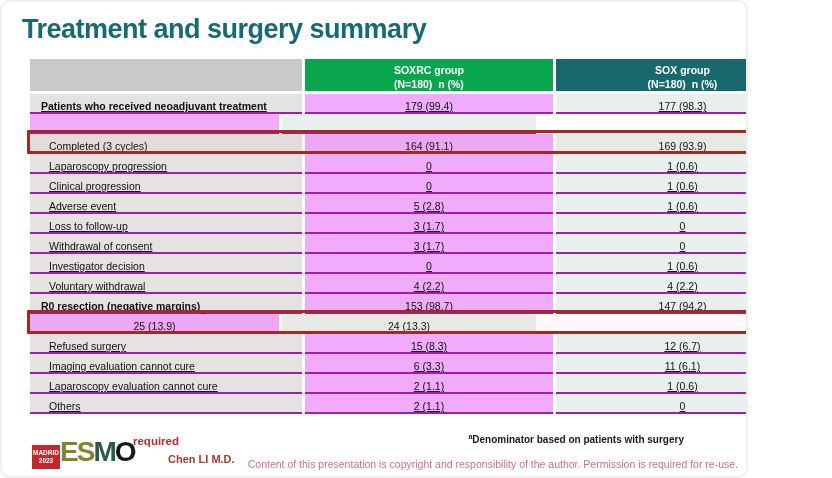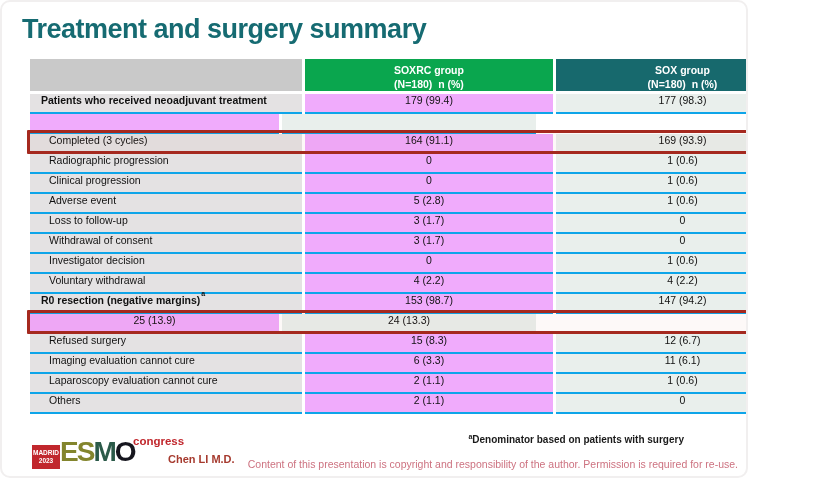--- a/index.html
+++ b/index.html
@@ -15,21 +15,21 @@
   }
   
   .table{position:absolute;left:28px;top:57px;width:779px;}
   .thead{display:flex;height:32px;margin-bottom:3px;}
   .th{box-sizing:border-box;display:flex;flex-direction:column;justify-content:flex-end;align-items:center;}
   .th.empty{width:273px;background:#c9c9c9;margin-right:3px;}
   .th.g{width:249px;background:#0aa64e;margin-right:3px;}
   .th.t{width:254px;background:#17696d;}
   .th .l1,.th .l2{color:#fff;font-weight:bold;font-size:10.5px;line-height:1.35;text-align:center;white-space:pre;}
   .row{display:flex;height:20px;position:relative;}
-  .cell{box-sizing:border-box;border-bottom:2px solid #0ea5e9;display:flex;align-items:flex-start;font-size:10.5px;color:#111;}
+  .cell{box-sizing:border-box;border-bottom:2px solid #a21caf;display:flex;align-items:flex-end;font-size:10.5px;color:#111;text-decoration:underline;}
   .cell.label{width:273px;background:#e4e2e3;padding-left:11px;margin-right:3px;}
   .row.indent .cell.label{padding-left:19px;}
   .row.bold .cell.label{font-weight:bold;}
   .cell.val{justify-content:center;}
   .cell.val.soxrc{width:249px;background:#f0abfc;margin-right:3px;}
   .cell.val.sox{width:254px;background:#e9efec;}
   .cell sup{font-size:7px;line-height:0;margin-left:1px;}
   .hl{
     position:absolute;left:-3px;right:-3px;top:-4px;bottom:0px;
     border:3px solid #a5291f;border-radius:1px;background:rgba(190,50,40,0.03);
@@ -86,21 +86,21 @@
         <div class="row indent">
           <div class="cell label">
             <span>Completed (3 cycles)</span>
           </div>
           <div class="cell val soxrc">164 (91.1)</div>
           <div class="cell val sox">169 (93.9)</div>
           <div class="hl"></div>
         </div>
         <div class="row indent">
           <div class="cell label">
-            <span>Radiographic progression</span>
+            <span>Laparoscopy progression</span>
           </div>
           <div class="cell val soxrc">0</div>
           <div class="cell val sox">1 (0.6)</div>
         </div>
         <div class="row indent">
           <div class="cell label">
             <span>Clinical progression</span>
           </div>
           <div class="cell val soxrc">0</div>
           <div class="cell val sox">1 (0.6)</div>
@@ -183,21 +183,21 @@
         </div>
       </div>
   </div>
 
   <div class="logo">
     <div class="badge">
       <span>MADRID</span>
       <span>2023</span>
     </div>
     <div class="esmo"><span class="le-e">E</span><span class="le-s">S</span><span class="le-m">M</span><span class="le-o">O</span></div>
-    <span class="congress">congress</span>
+    <span class="congress">required</span>
   </div>
 
   <div class="presenter">Chen LI M.D.</div>
 
   <div class="footnote"><sup>a</sup><span>Denominator based on patients with surgery</span></div>
 
   <div class="copyright">Content of this presentation is copyright and responsibility of the author. Permission is required for re-use.</div>
 
 </div>
 

